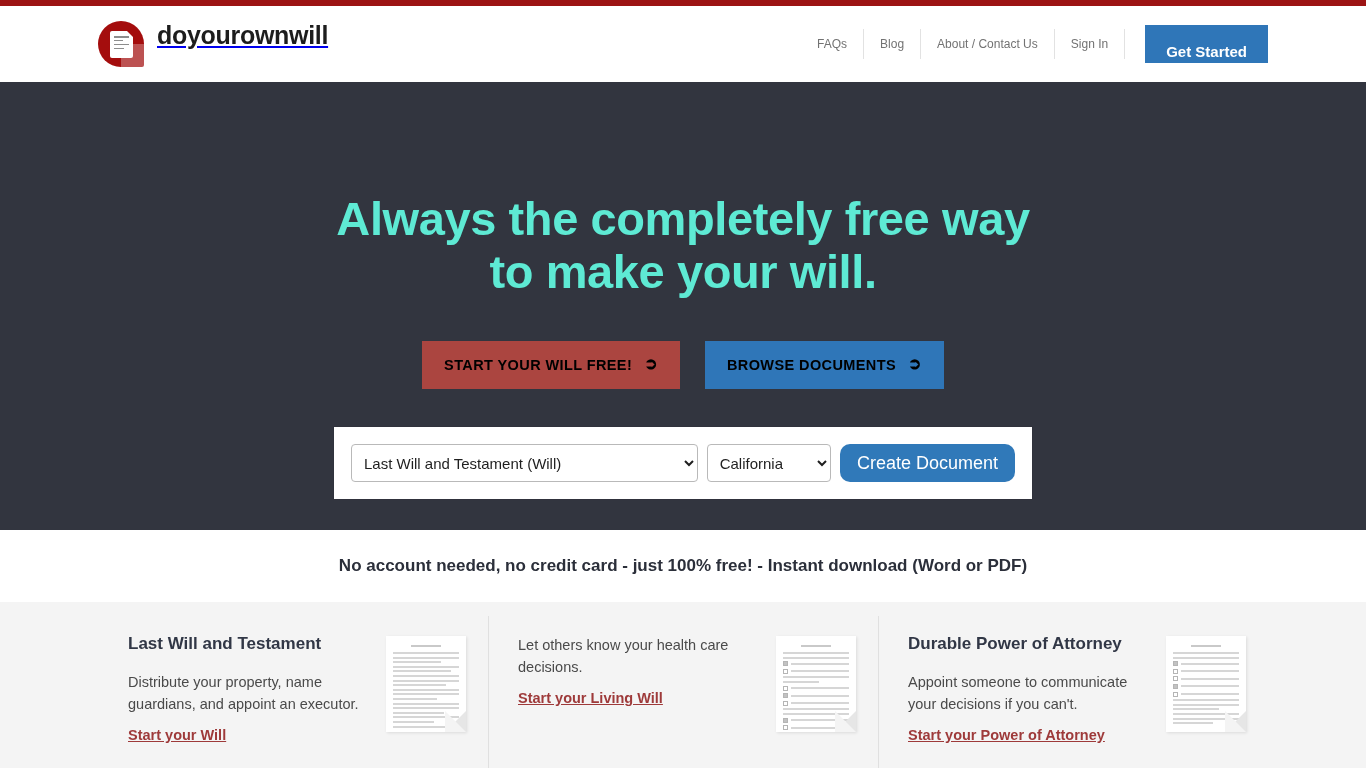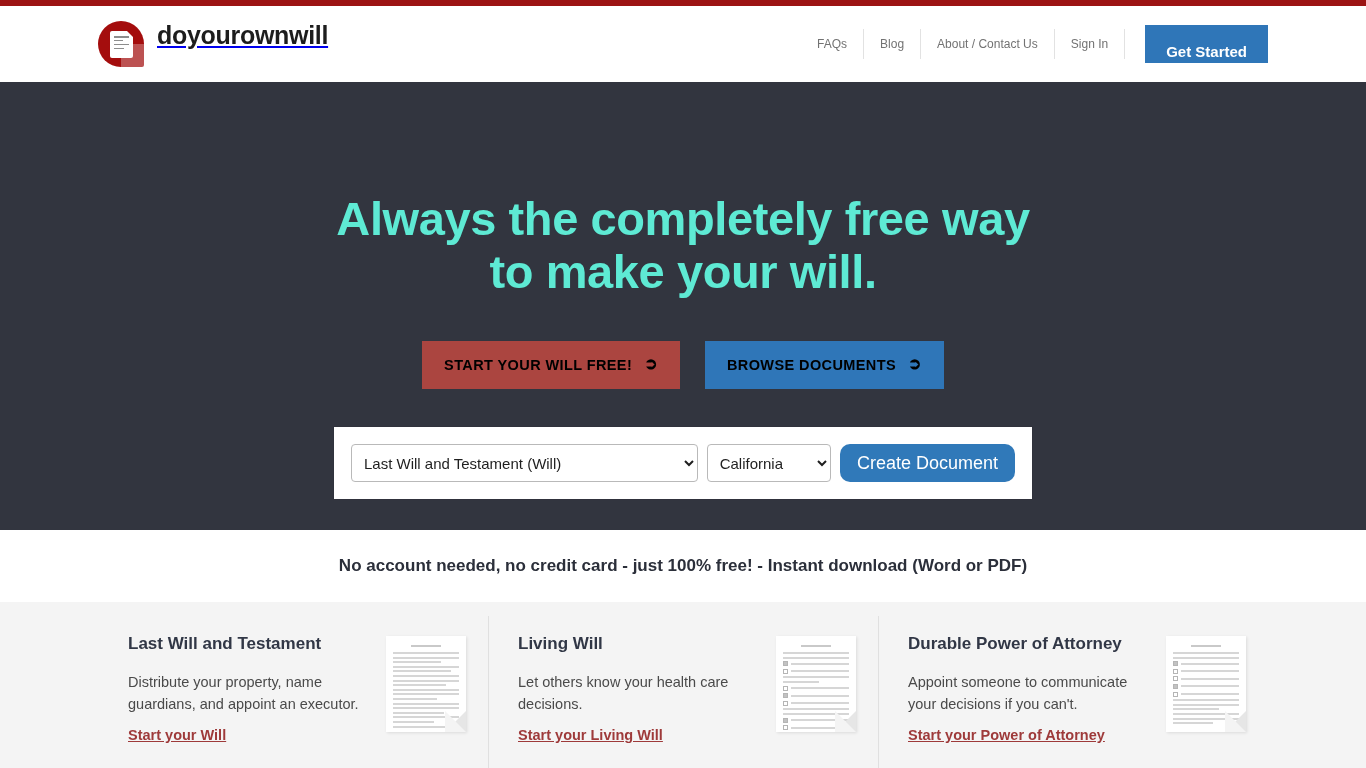--- a/index.html
+++ b/index.html
@@ -353,21 +353,20 @@
       <div class="ln"></div>
         <div class="ln" style="width:62%"></div>
       <div class="ln"></div>
       <div class="fold"></div>
         <div class="fold2"></div>
     </div>
   </div>
 
   <div class="card">
     <div class="card-body">
-      <div class="card-title">Living Will</div>
       <div class="card-desc">Let others know your health care decisions.</div>
       <a class="card-link" href="#">Start your Living Will</a>
     </div>
     <div class="thumb">
       <div class="ttl"></div>
       <div class="ln"></div>
         <div class="ln"></div>
       <div class="chk-row">
           <span class="chk on"></span>
           <span class="ln" style="width:60%"></span>

